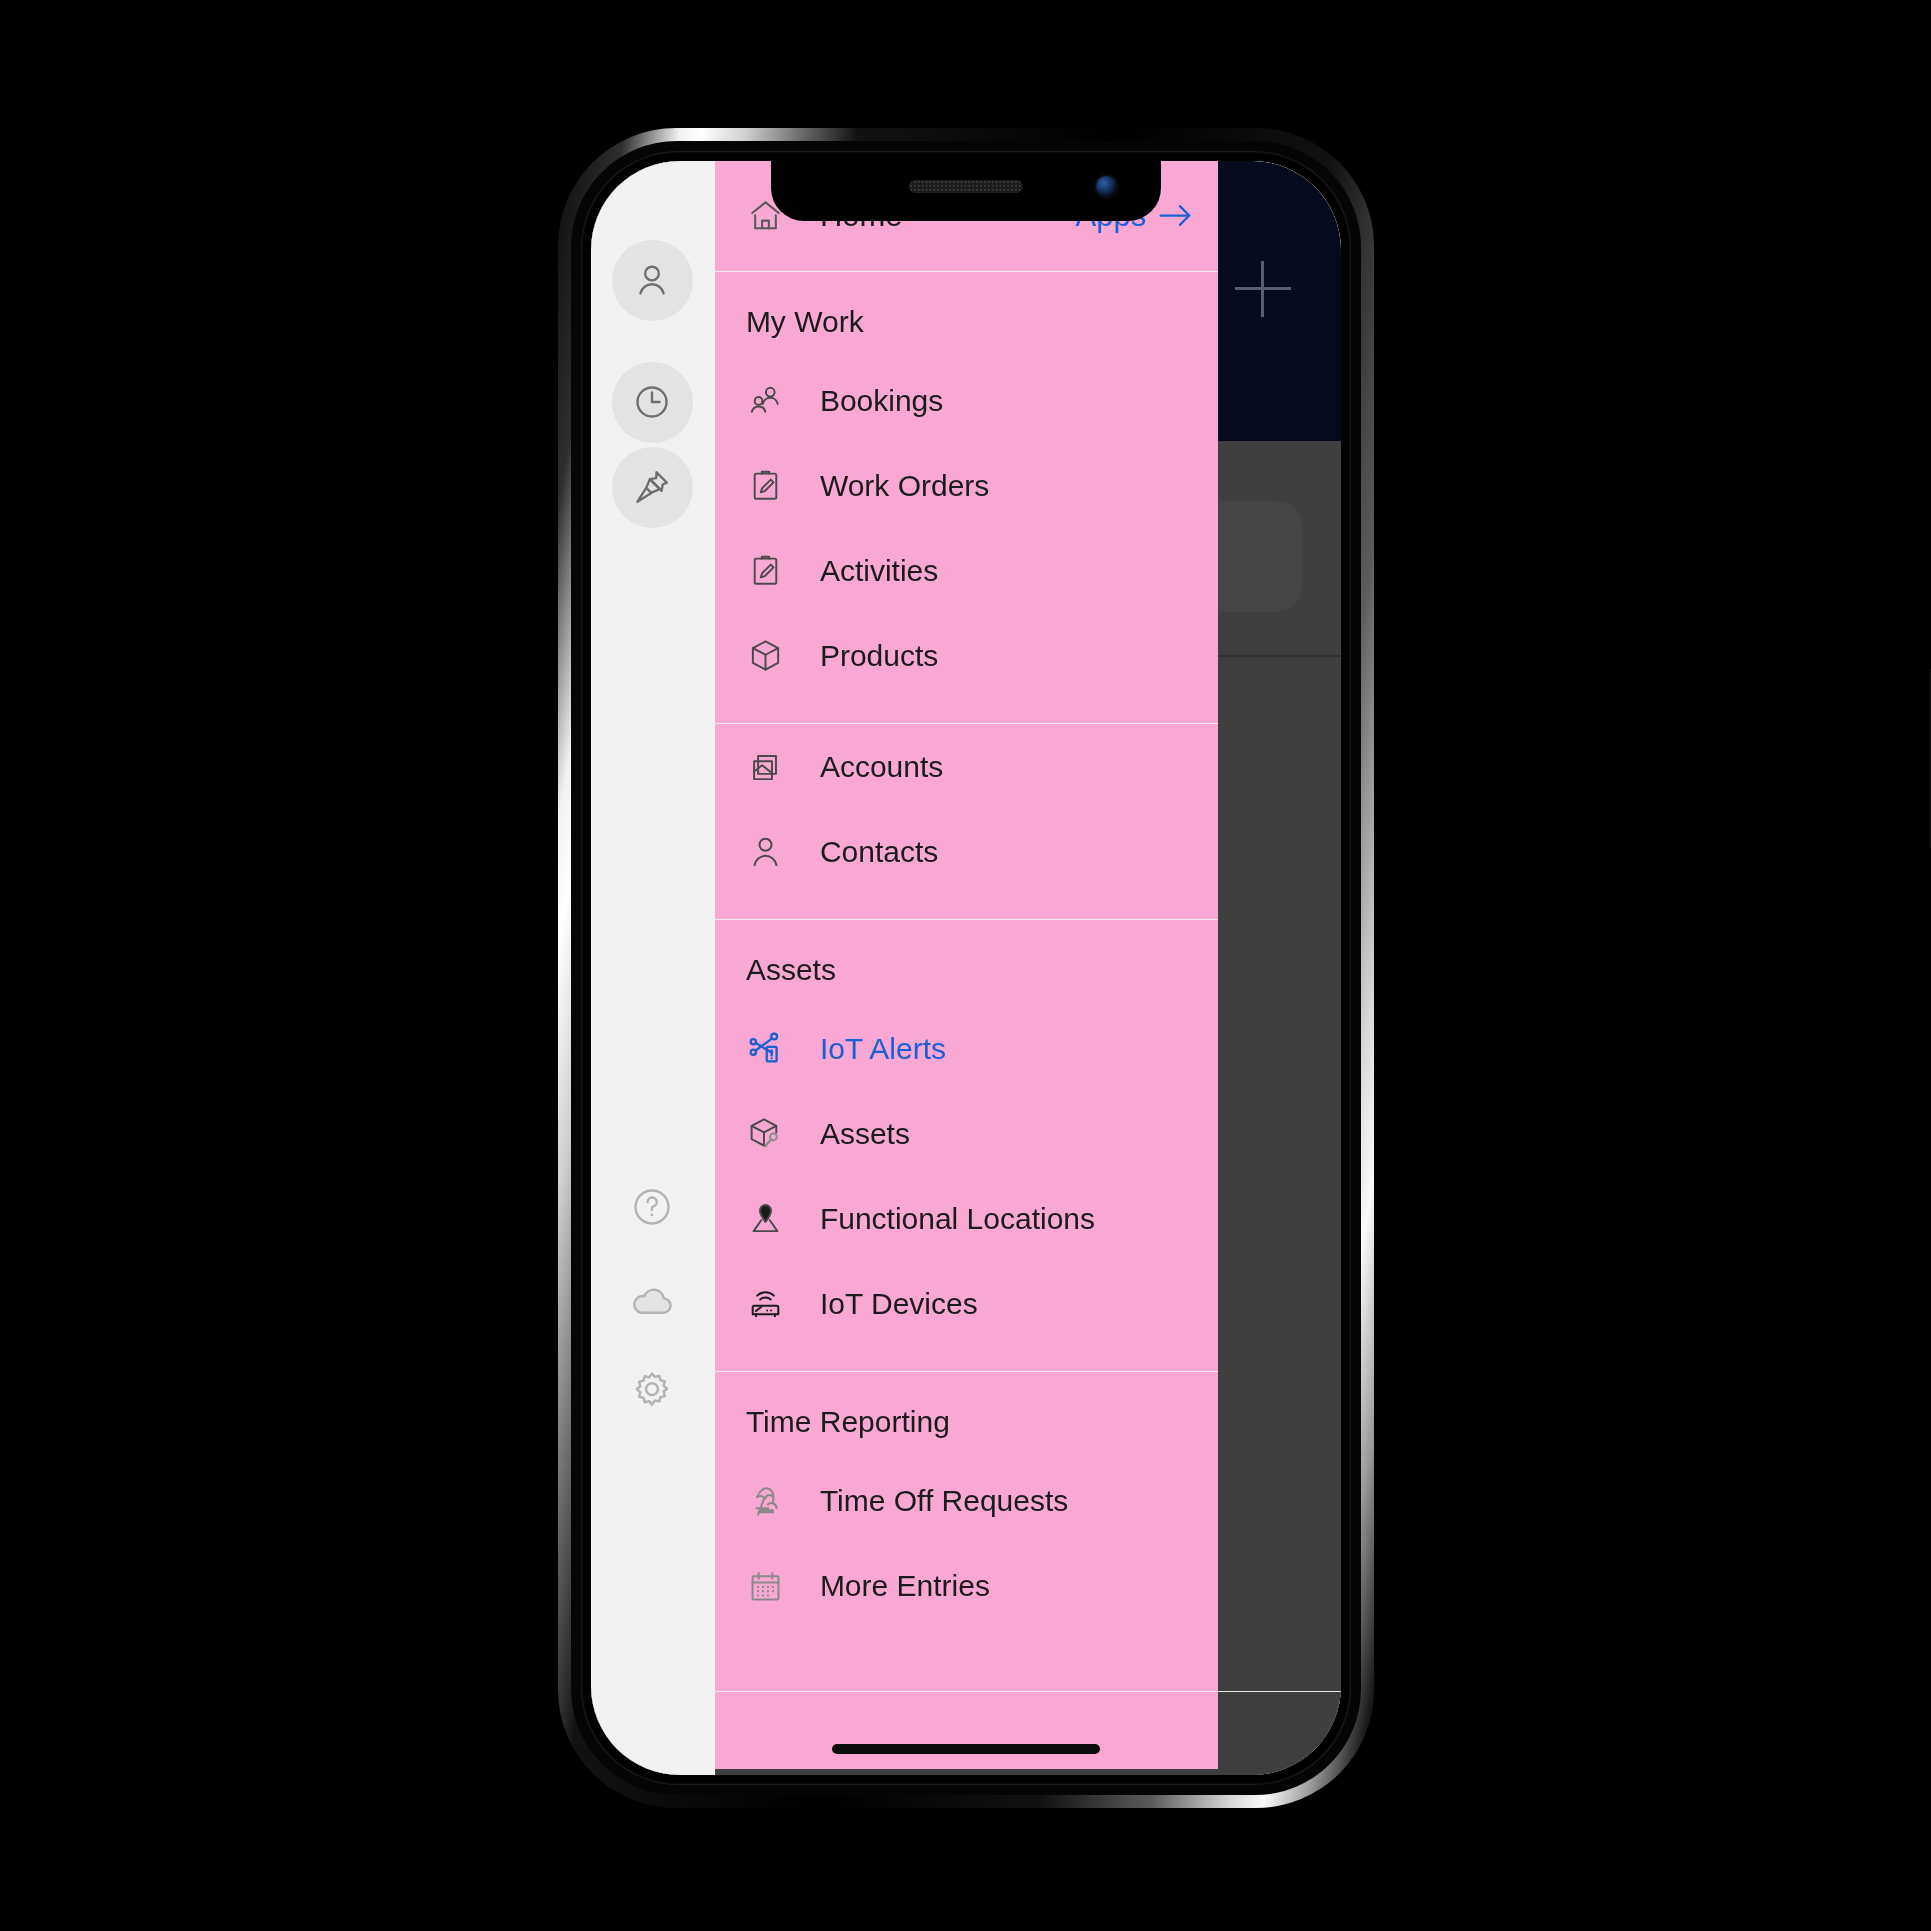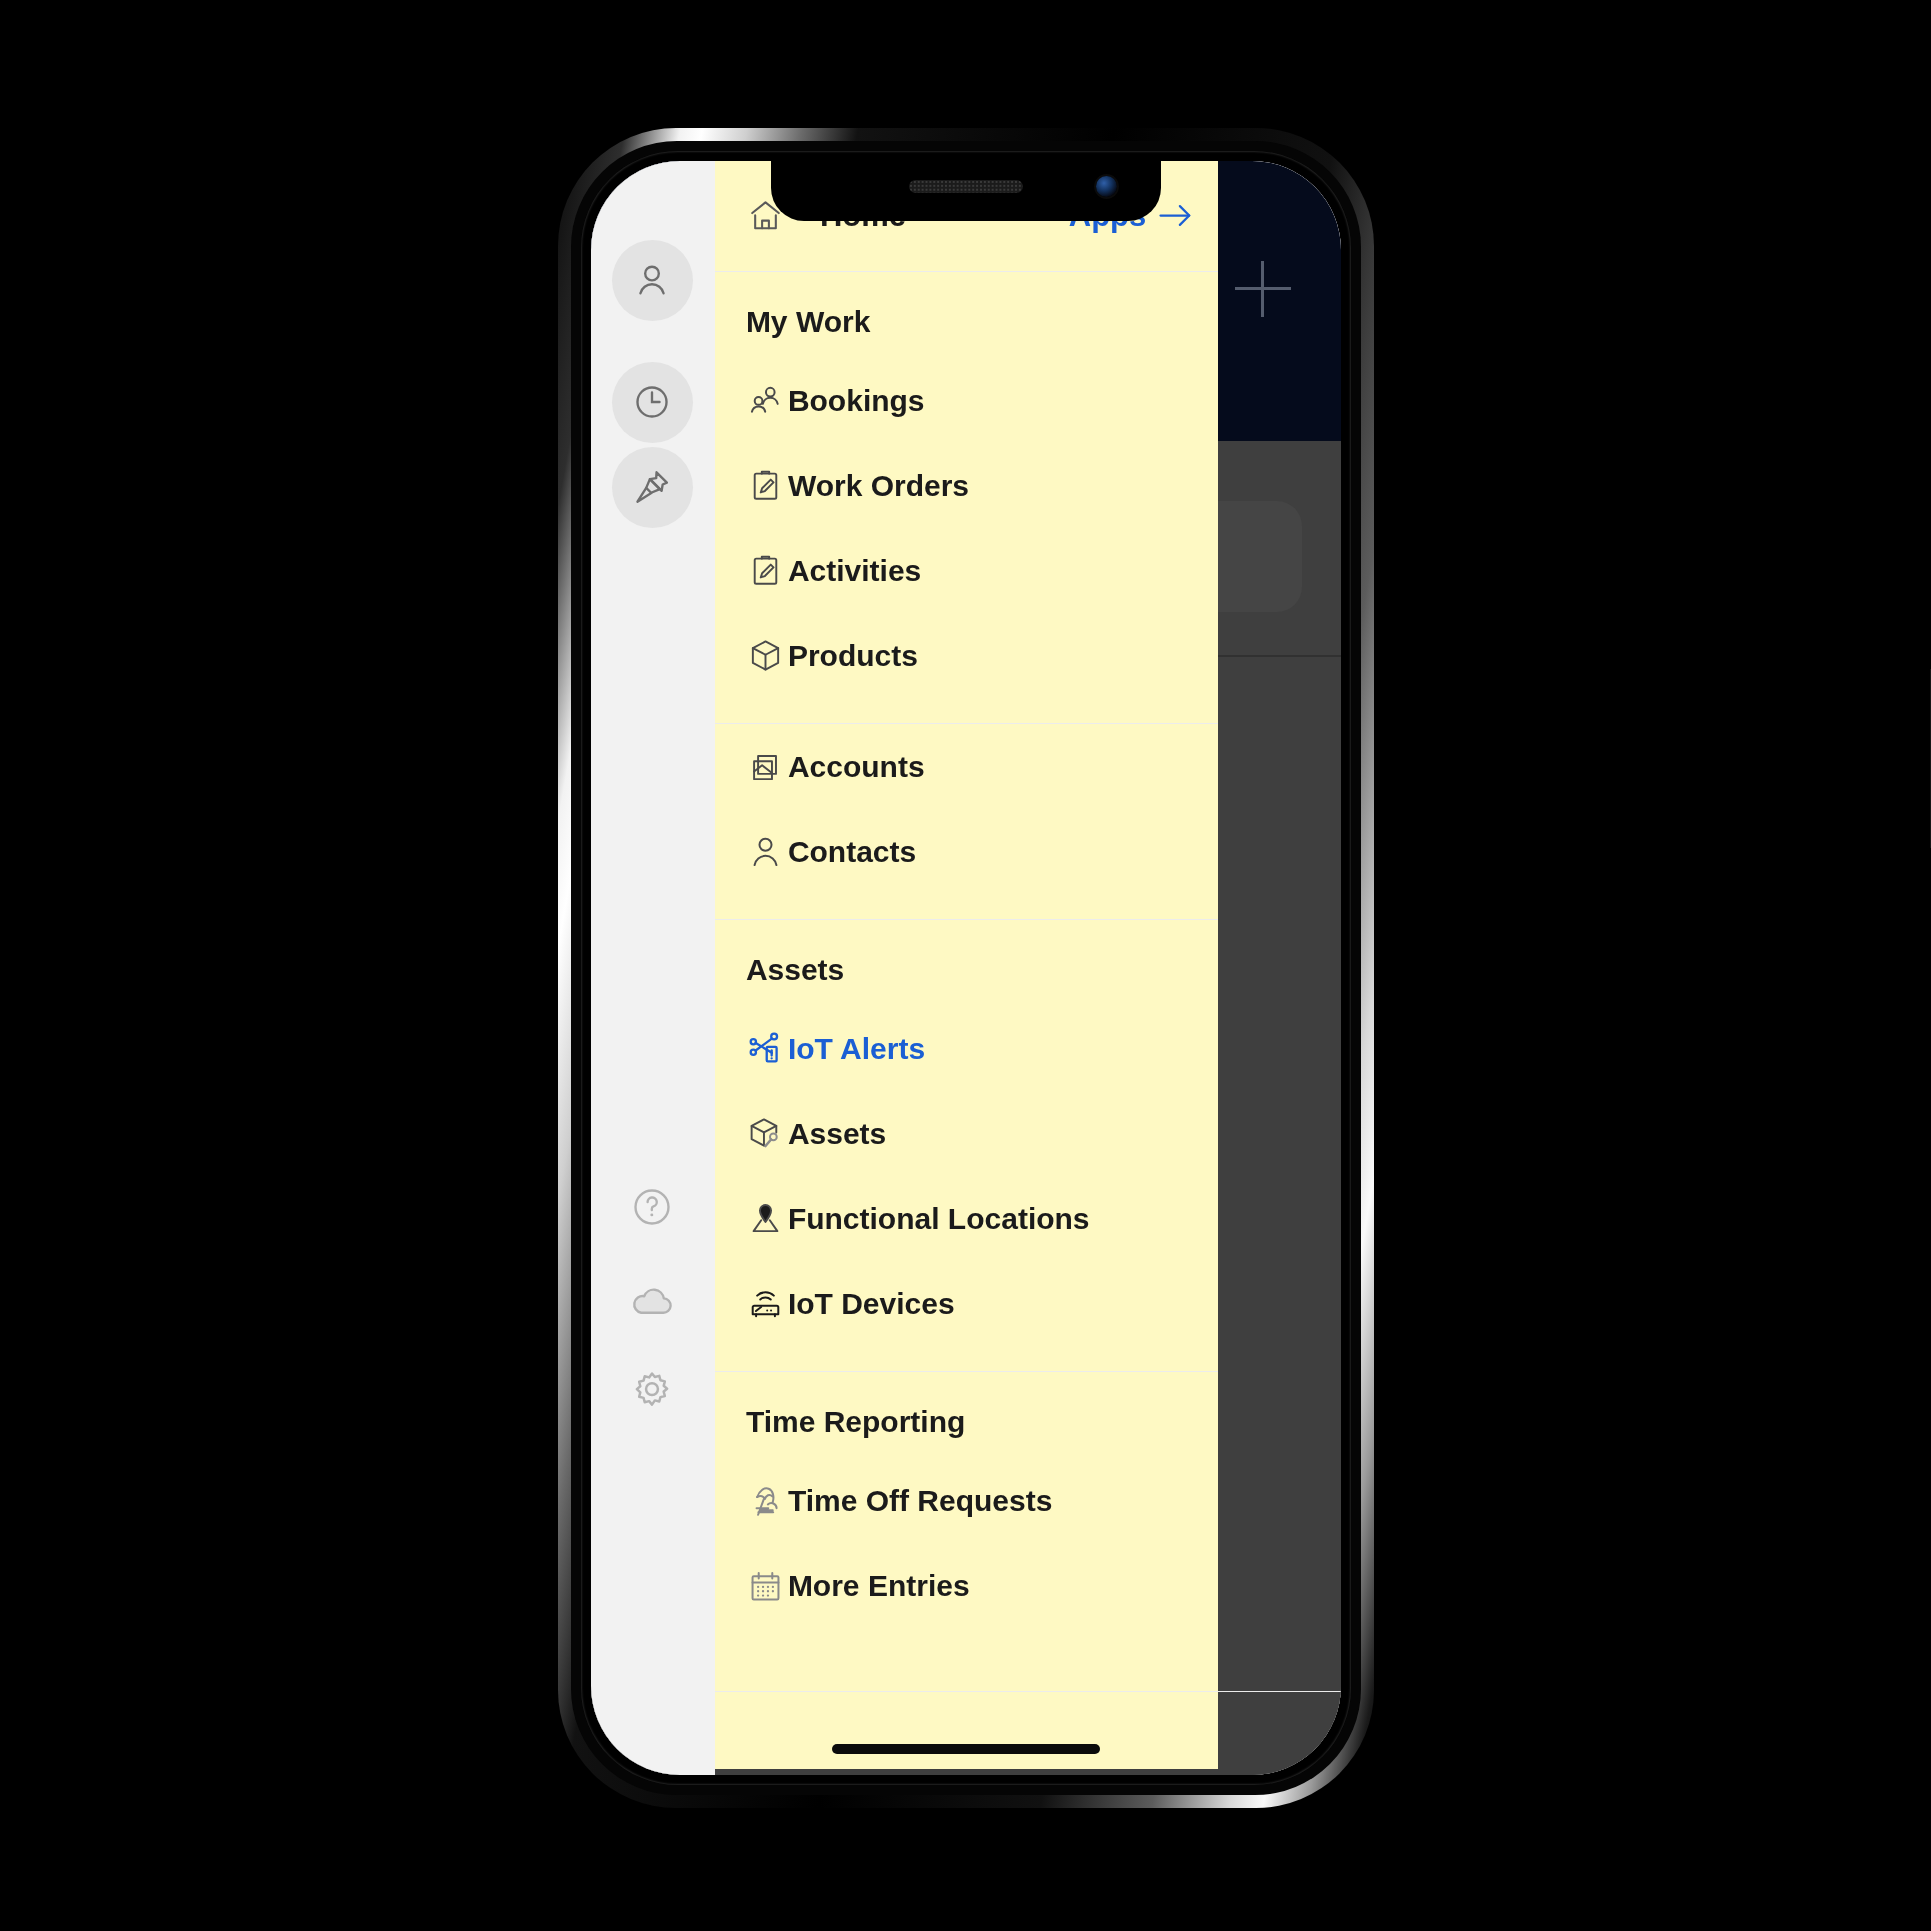--- a/index.html
+++ b/index.html
@@ -76,33 +76,33 @@
   .rail-plain{position:absolute;left:21px;width:81px;height:81px;
               display:flex;align-items:center;justify-content:center;}
   #rail-avatar{top:79px;}
   #rail-recent{top:201px;}
   #rail-pinned{top:286px;}
   #rail-help{top:1006px;}
   #rail-cloud{top:1099px;}
   #rail-settings{top:1190px;}
 
   
-  #panel{position:absolute;left:124px;top:0;width:503px;bottom:6px;background:#fef9c3;z-index:30;
-         overflow:hidden;font-weight:bold;}
+  #panel{position:absolute;left:124px;top:0;width:503px;bottom:6px;background:#f9a8d4;z-index:30;
+         overflow:hidden;}
   #panel-top{height:110px;display:flex;align-items:center;padding:0 0 0 29px;box-sizing:border-box;}
   .home-ico{width:44px;display:flex;justify-content:center;}
   .home-label{margin-left:32px;font-size:31px;color:#1b1b1b;}
   #apps-link{margin-left:auto;margin-right:25px;display:flex;align-items:center;gap:11.6px;
              color:#1b5fd4;font-size:31px;}
   .sep{height:1px;background:#ececec;}
 
   .sect-title{font-size:30px;color:#1b1b1b;padding:33px 0 19.3px 31px;}
   .nav-item{display:flex;align-items:center;height:85px;padding-left:29px;box-sizing:border-box;}
   .nav-ico{width:44px;display:flex;align-items:center;justify-content:center;}
-  .nav-label{font-size:30px;color:#1b1b1b;}
+  .nav-label{margin-left:32px;font-size:30px;color:#1b1b1b;}
   .nav-item.active .nav-label{color:#1b5fd4;}
 
   #group-gap{height:25px;}
 
   
   #home-ind{position:absolute;left:50%;transform:translateX(-50%);bottom:21px;
     width:268px;height:9.7px;border-radius:5.8px;background:#0b0b0b;z-index:60;}
   #bottom-sep{position:absolute;left:124px;right:0;bottom:83px;height:1px;background:#ececec;z-index:31;}
 
   svg{display:block;}

